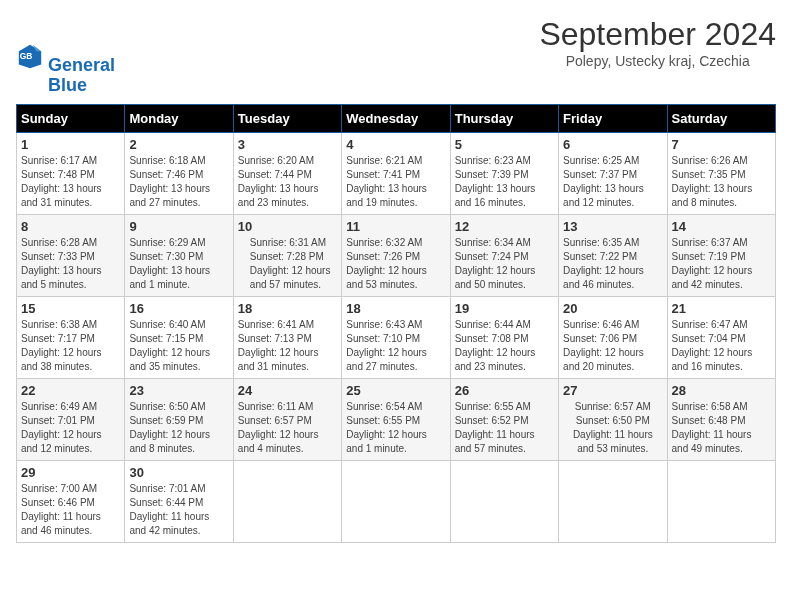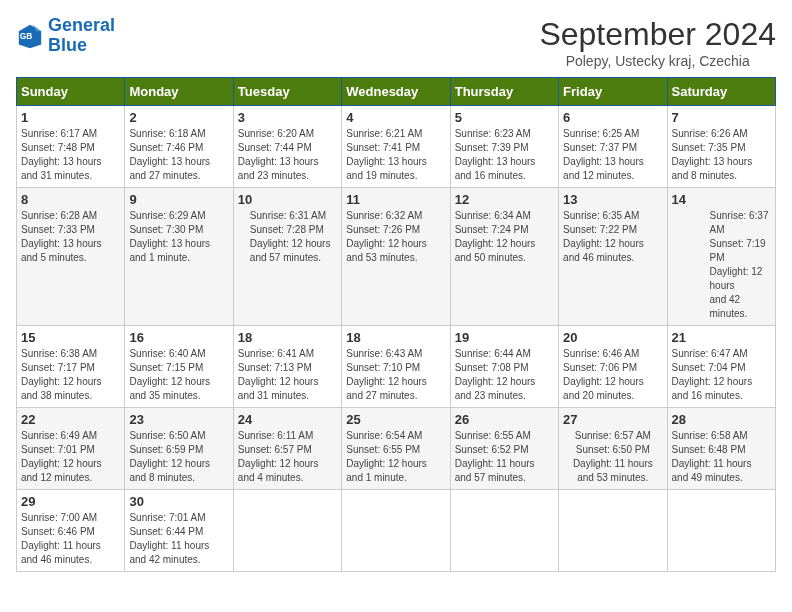--- a/index.html
+++ b/index.html
@@ -19,20 +19,21 @@
     .logo {
       display: flex;
       align-items: center;
       gap: 4px;
     }
     .logo-text {
       font-size: 18px;
       font-weight: bold;
       color: #333;
       line-height: 1.1;
+      margin-top: 40px;
     }
     .logo-text span {
       color: #1a6bb5;
     }
     .logo-icon {
       width: 28px;
       height: 28px;
     }
     .title-block {
       text-align: center;
@@ -45,21 +46,21 @@
     .subtitle {
       font-size: 14px;
       color: #555;
     }
     table {
       width: 100%;
       border-collapse: collapse;
       font-size: 11px;
     }
     thead tr th {
-      background: #4d7c0f;
+      background: #000000;
       color: #fff;
       padding: 6px 4px;
       text-align: left;
       font-size: 13px;
       font-weight: bold;
       border: 1px solid #1a5a9a;
     }
     tbody tr td {
       border: 1px solid #ccc;
       vertical-align: top;
@@ -210,21 +211,21 @@
         </td>
         <td>
           <span class="day-num">13</span>
           <div class="day-info" style="white-space: pre-line;">Sunrise: 6:35 AM
 Sunset: 7:22 PM
 Daylight: 12 hours
 and 46 minutes.</div>
         </td>
         <td>
           <span class="day-num">14</span>
-          <div class="day-info" style="white-space: pre-line; margin-left: 38px;">Sunrise: 6:37 AM
+          <div class="day-info" style="white-space: pre-line;">Sunrise: 6:37 AM
 Sunset: 7:19 PM
 Daylight: 12 hours
 and 42 minutes.</div>
         </td>
       </tr>
       <tr>
         <td>
           <span class="day-num">15</span>
           <div class="day-info" style="white-space: pre-line;">Sunrise: 6:38 AM
 Sunset: 7:17 PM

